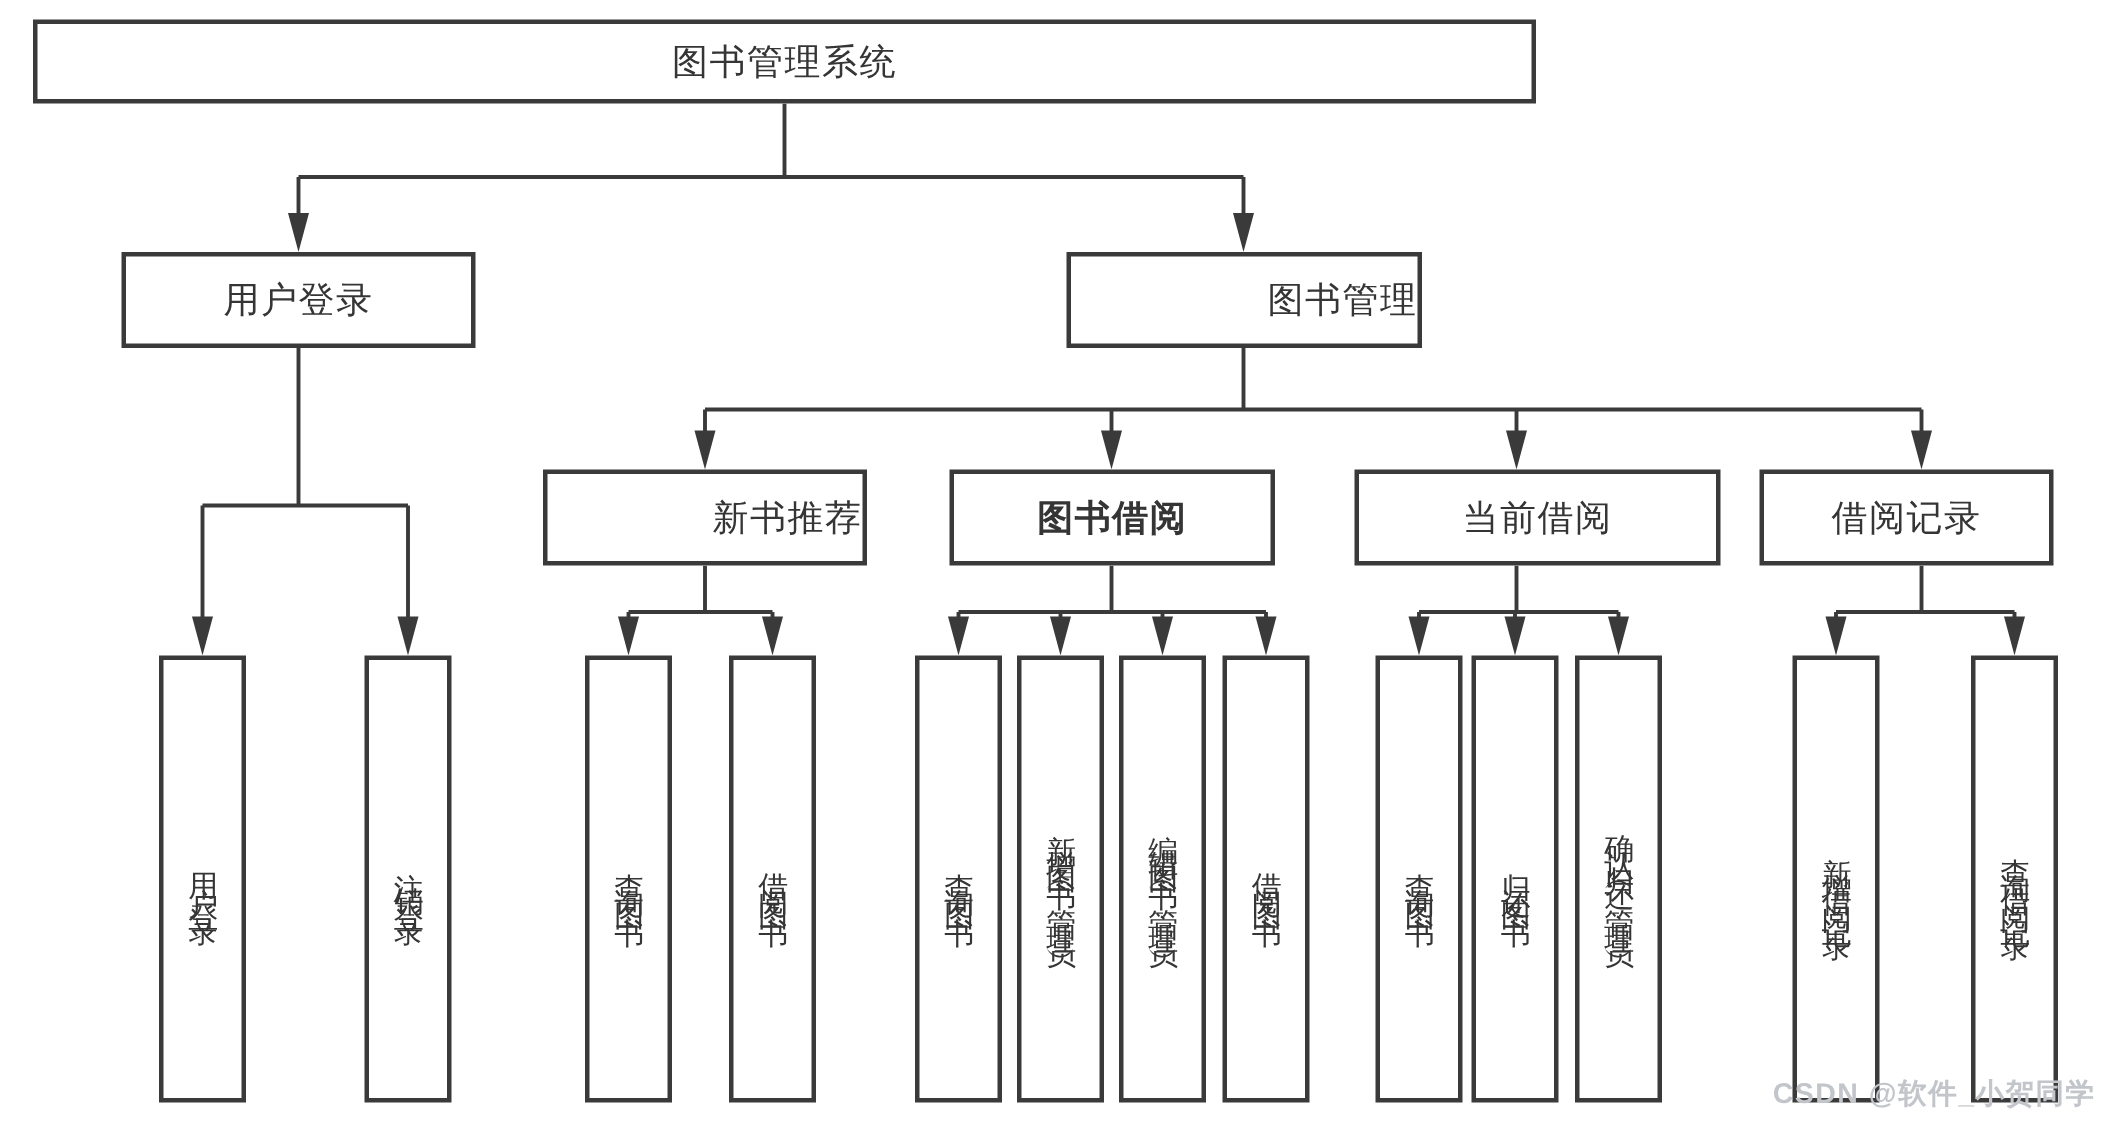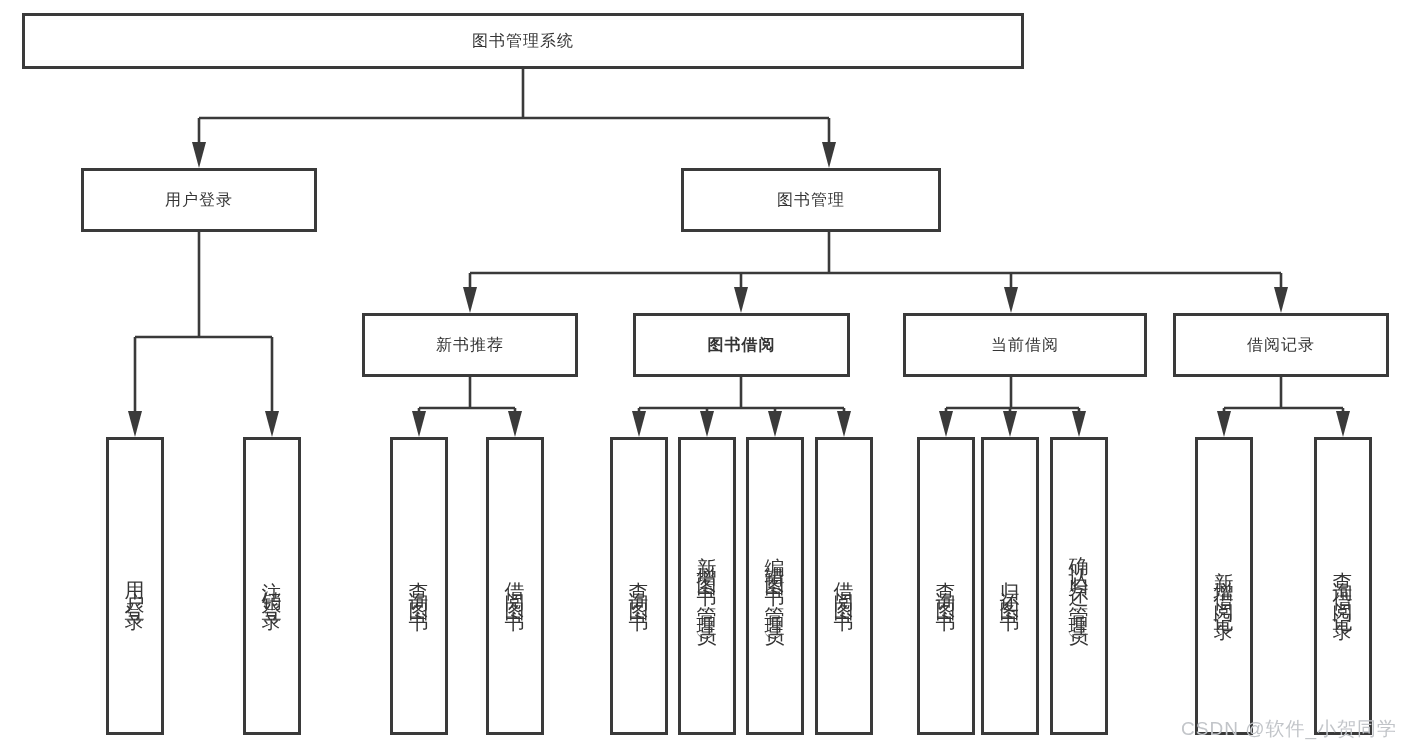--- a/index.html
+++ b/index.html
@@ -33,21 +33,21 @@
   .box {
     position: absolute;
     box-sizing: border-box;
     border: 3px solid var(--line);
     background: var(--background);
     display: flex;
     align-items: center;
     justify-content: center;
   }
   .h-label {
-    font-size: 16px;
+    font-size: 24px;
     letter-spacing: 1px;
     color: var(--text);
     white-space: nowrap;
   }
   .v-label {
     writing-mode: vertical-rl;
     text-orientation: mixed;
     font-size: 20px;
     line-height: 1;
     letter-spacing: 10px;
@@ -55,20 +55,21 @@
   }
   .watermark {
     position: absolute;
     right: 8px;
     bottom: 5px;
     font-size: 19px;
     letter-spacing: 1px;
     color: var(--watermark);
     white-space: nowrap;
     z-index: 10;
+    font-weight: bold;
   }
 </style>
 </head>
 <body>
 
 <div class="canvas">
 
   <svg class="connectors" viewBox="0 0 1405 747">
 
     <line x1="523" y1="69" x2="523" y2="118"></line>
@@ -131,41 +132,41 @@
     <polygon points="1336,411 1350,411 1343,437"></polygon>
   </svg>
 
   <div class="box" style="left:22px; top:13px; width:1002px; height:56px;">
     <span class="h-label">图书管理系统</span>
   </div>
 
   <div class="box" style="left:81px; top:168px; width:236px; height:64px;">
     <span class="h-label">用户登录</span>
   </div>
-  <div class="box" style="left:681px; top:168px; width:260px; height:64px;">
+  <div class="box" style="left:711px; top:168px; width:237px; height:64px;justify-content:flex-end;">
     <span class="h-label">图书管理</span>
   </div>
 
   <div class="box" style="left:106px; top:437px; width:58px; height:298px;">
     <span class="v-label">用户登录</span>
   </div>
   <div class="box" style="left:243px; top:437px; width:58px; height:298px;">
     <span class="v-label">注销登录</span>
   </div>
 
-  <div class="box" style="left:362px; top:313px; width:216px; height:64px;">
+  <div class="box" style="left:362px; top:313px; width:216px; height:64px;justify-content:flex-end;">
     <span class="h-label">新书推荐</span>
   </div>
   <div class="box" style="left:633px; top:313px; width:217px; height:64px;font-weight:bold;">
     <span class="h-label">图书借阅</span>
   </div>
   <div class="box" style="left:903px; top:313px; width:244px; height:64px;">
     <span class="h-label">当前借阅</span>
   </div>
-  <div class="box" style="left:1173px; top:313px; width:216px; height:64px;">
+  <div class="box" style="left:1173px; top:313px; width:196px; height:64px;">
     <span class="h-label">借阅记录</span>
   </div>
 
   <div class="box" style="left:390px; top:437px; width:58px; height:298px;">
     <span class="v-label">查询图书</span>
   </div>
   <div class="box" style="left:486px; top:437px; width:58px; height:298px;">
     <span class="v-label">借阅图书</span>
   </div>
 

